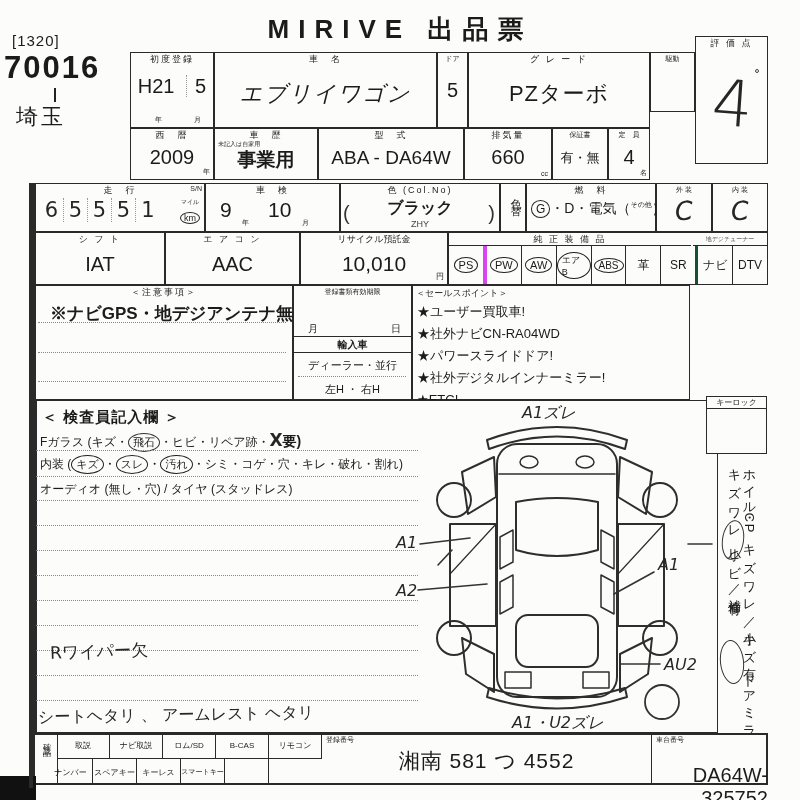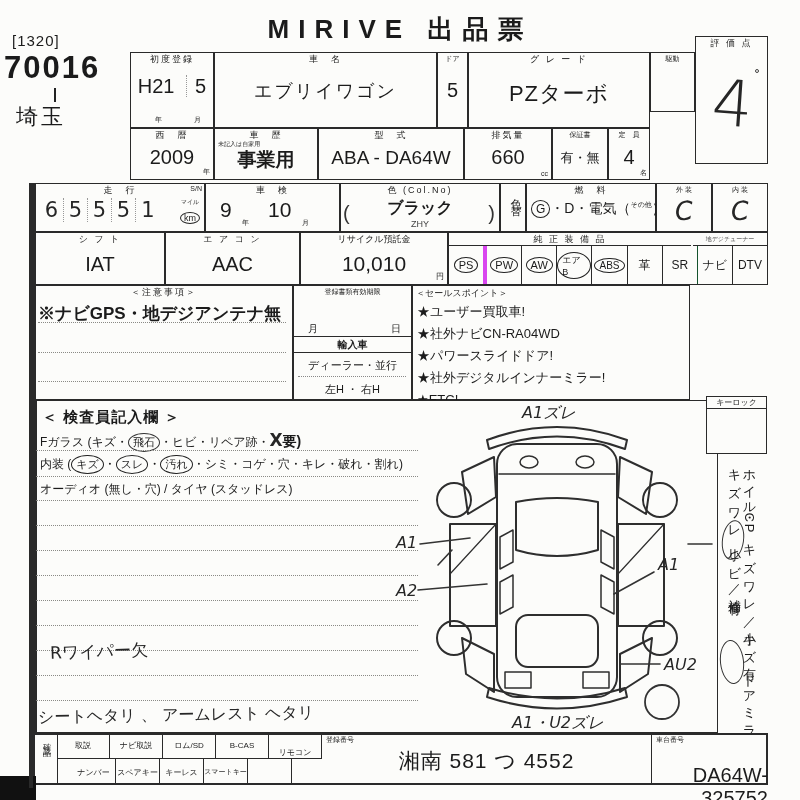--- a/index.html
+++ b/index.html
@@ -40,21 +40,21 @@
     <div class="val" style="margin-top:10px;font-size:20px;">
       <span>H21</span>
       <span style="border-left:1px dotted #999;padding-left:8px;margin-left:6px;">5</span>
     </div>
     <div style="position:absolute;bottom:2px;left:24px;font-size:7px;">年</div>
     <div style="position:absolute;bottom:2px;right:12px;font-size:7px;">月</div>
   </div>
 
   <div class="cell" style="left:214px;top:52px;width:223px;height:76px;">
     <div class="hdr">車　名</div>
-    <div class="val" style="margin-top:14px;font-size:18px;letter-spacing:2px;">エブリイワゴン</div>
+    <div class="val" style="margin-top:14px;font-size:22px;letter-spacing:2px;font-style:italic;">エブリイワゴン</div>
   </div>
 
   <div class="cell" style="left:437px;top:52px;width:31px;height:76px;">
     <div class="hdr tiny">ドア</div>
     <div class="val" style="margin-top:14px;font-size:20px;">5</div>
   </div>
 
   <div class="cell" style="left:468px;top:52px;width:182px;height:76px;">
     <div class="hdr">グ レ ー ド</div>
     <div class="val" style="margin-top:14px;font-size:22px;letter-spacing:1px;">PZターボ</div>
@@ -188,35 +188,35 @@
         </div>
       <div style="flex:1;border-right:1px solid #2a2a2a;display:flex;align-items:center;justify-content:center;">
           <span class="circ" style="font-size:9px;">エアB</span>
         </div>
       <div style="flex:1;border-right:1px solid #2a2a2a;display:flex;align-items:center;justify-content:center;">
           <span class="circ" style="font-size:10px;">ABS</span>
         </div>
       <div style="flex:1;border-right:1px solid #2a2a2a;display:flex;align-items:center;justify-content:center;font-size:12px;">
           <span>革</span>
         </div>
-      <div style="flex:1;border-right:1px solid #14532d;display:flex;align-items:center;justify-content:center;font-size:12px;">
+      <div style="flex:1;border-right:3px solid #14532d;display:flex;align-items:center;justify-content:center;font-size:12px;">
           <span>SR</span>
         </div>
       <div style="flex:1;border-right:1px solid #2a2a2a;display:flex;align-items:center;justify-content:center;font-size:12px;">
           <span>ナビ</span>
         </div>
       <div style="flex:1;display:flex;align-items:center;justify-content:center;font-size:12px;">
           <span>DTV</span>
         </div>
     </div>
   </div>
 
   <div class="cell" style="left:33px;top:285px;width:260px;height:115px;border-left-width:3px;">
     <div class="hdr">＜注意事項＞</div>
-    <div style="font-size:17px;font-weight:600;padding:4px 2px;white-space:nowrap;">※ナビGPS・地デジアンテナ無</div>
+    <div style="font-size:17px;font-weight:600;padding:4px 14px;white-space:nowrap;">※ナビGPS・地デジアンテナ無</div>
   </div>
   <div class="dotline" style="left:38px;top:322px;width:248px;"></div>
   <div class="dotline" style="left:38px;top:352px;width:248px;"></div>
   <div class="dotline" style="left:38px;top:381px;width:248px;"></div>
 
   <div class="cell" style="left:293px;top:285px;width:119px;height:115px;">
     <div class="hdr tiny">登録書類有効期限</div>
     <div style="position:absolute;left:14px;top:36px;font-size:10px;">月</div>
     <div style="position:absolute;right:10px;top:36px;font-size:10px;">日</div>
     <div style="position:absolute;left:0;top:50px;width:100%;border-top:1.5px solid #2a2a2a;"></div>
@@ -348,26 +348,26 @@
       </div>
     <div style="flex:1;border-right:1px solid #2a2a2a;display:flex;align-items:center;justify-content:center;font-size:8px;">
         <span>ナビ取説</span>
       </div>
     <div style="flex:1;border-right:1px solid #2a2a2a;display:flex;align-items:center;justify-content:center;font-size:8px;">
         <span>ロム/SD</span>
       </div>
     <div style="flex:1;border-right:1px solid #2a2a2a;display:flex;align-items:center;justify-content:center;font-size:8px;">
         <span>B-CAS</span>
       </div>
-    <div style="flex:1;border-right:1px solid #2a2a2a;display:flex;align-items:flex-end;justify-content:center;font-size:8px;">
+    <div style="flex:1;border-right:1px solid #2a2a2a;display:flex;align-items:center;justify-content:center;font-size:8px;">
         <span>リモコン</span>
       </div>
   </div>
 
-  <div class="abs" style="left:72px;top:759px;width:220px;height:26px;display:flex;">
+  <div class="abs" style="left:49px;top:759px;width:220px;height:26px;display:flex;">
     <div style="flex:1;border-right:1px solid #2a2a2a;display:flex;align-items:center;justify-content:center;font-size:8px;">
         <span>ナンバー</span>
       </div>
     <div style="flex:1;border-right:1px solid #2a2a2a;display:flex;align-items:center;justify-content:center;font-size:8px;">
         <span>スペアキー</span>
       </div>
     <div style="flex:1;border-right:1px solid #2a2a2a;display:flex;align-items:center;justify-content:center;font-size:8px;">
         <span>キーレス</span>
       </div>
     <div style="flex:1;border-right:1px solid #2a2a2a;display:flex;align-items:center;justify-content:center;font-size:7px;">

